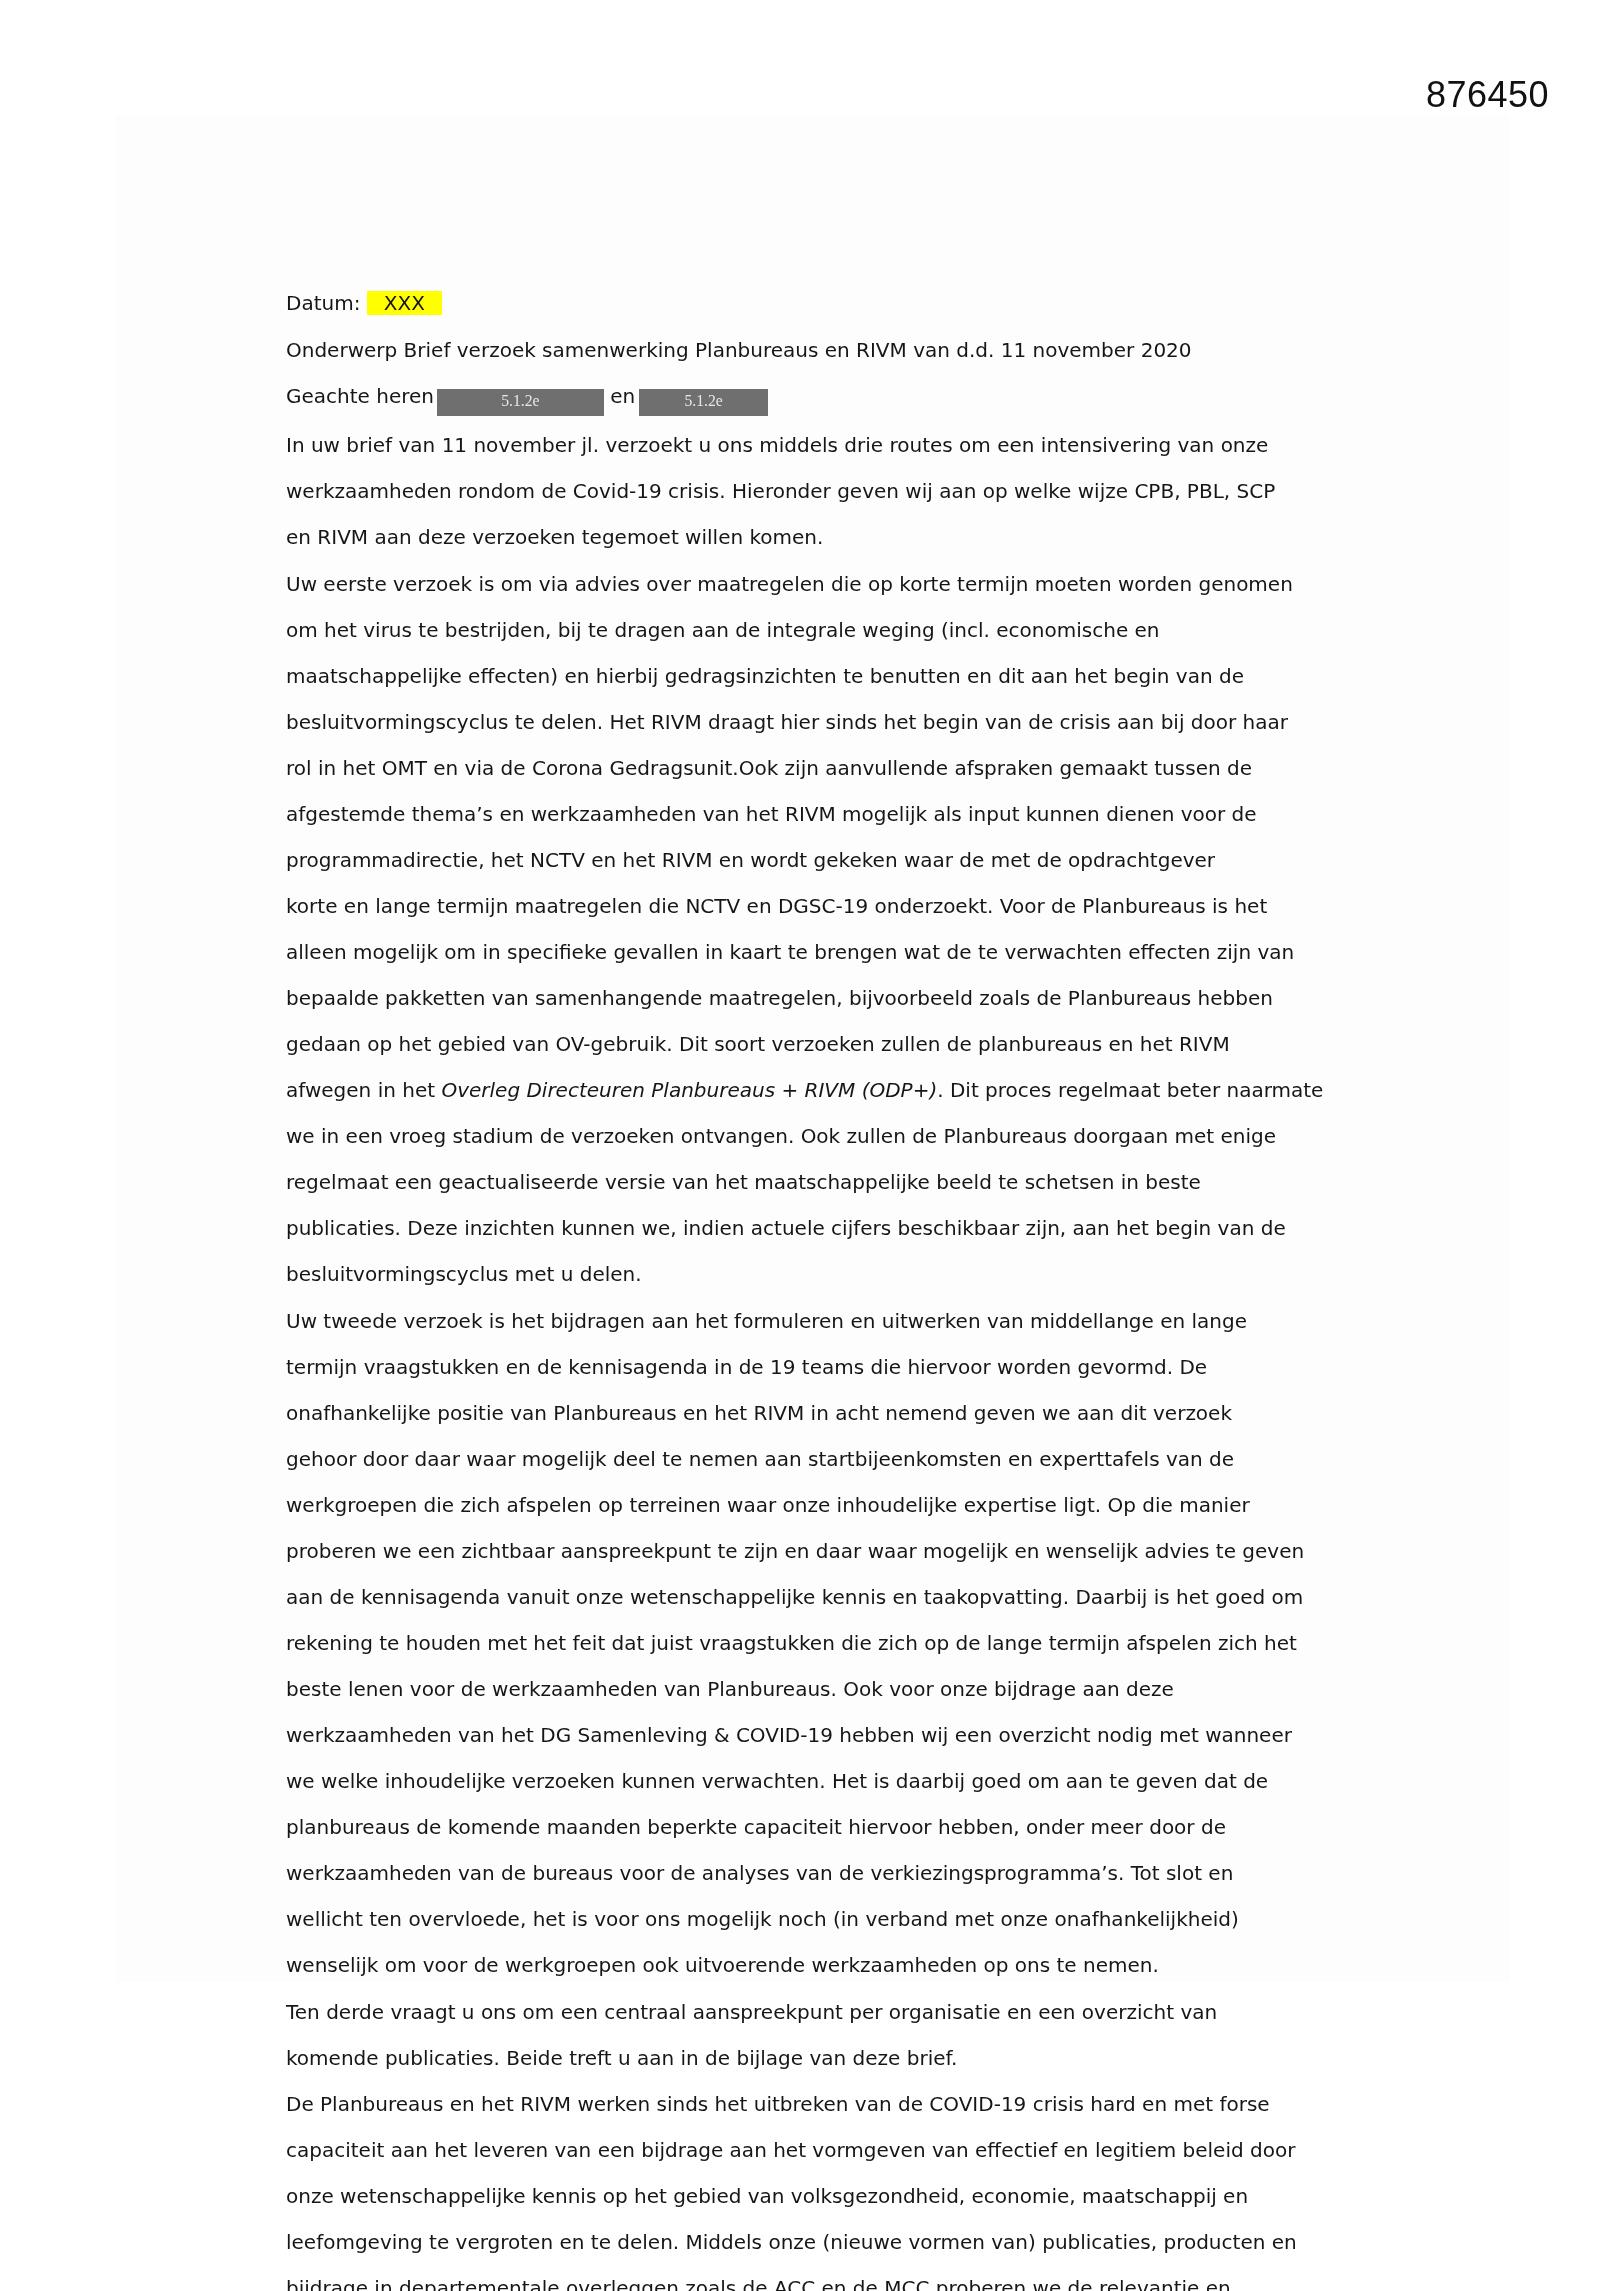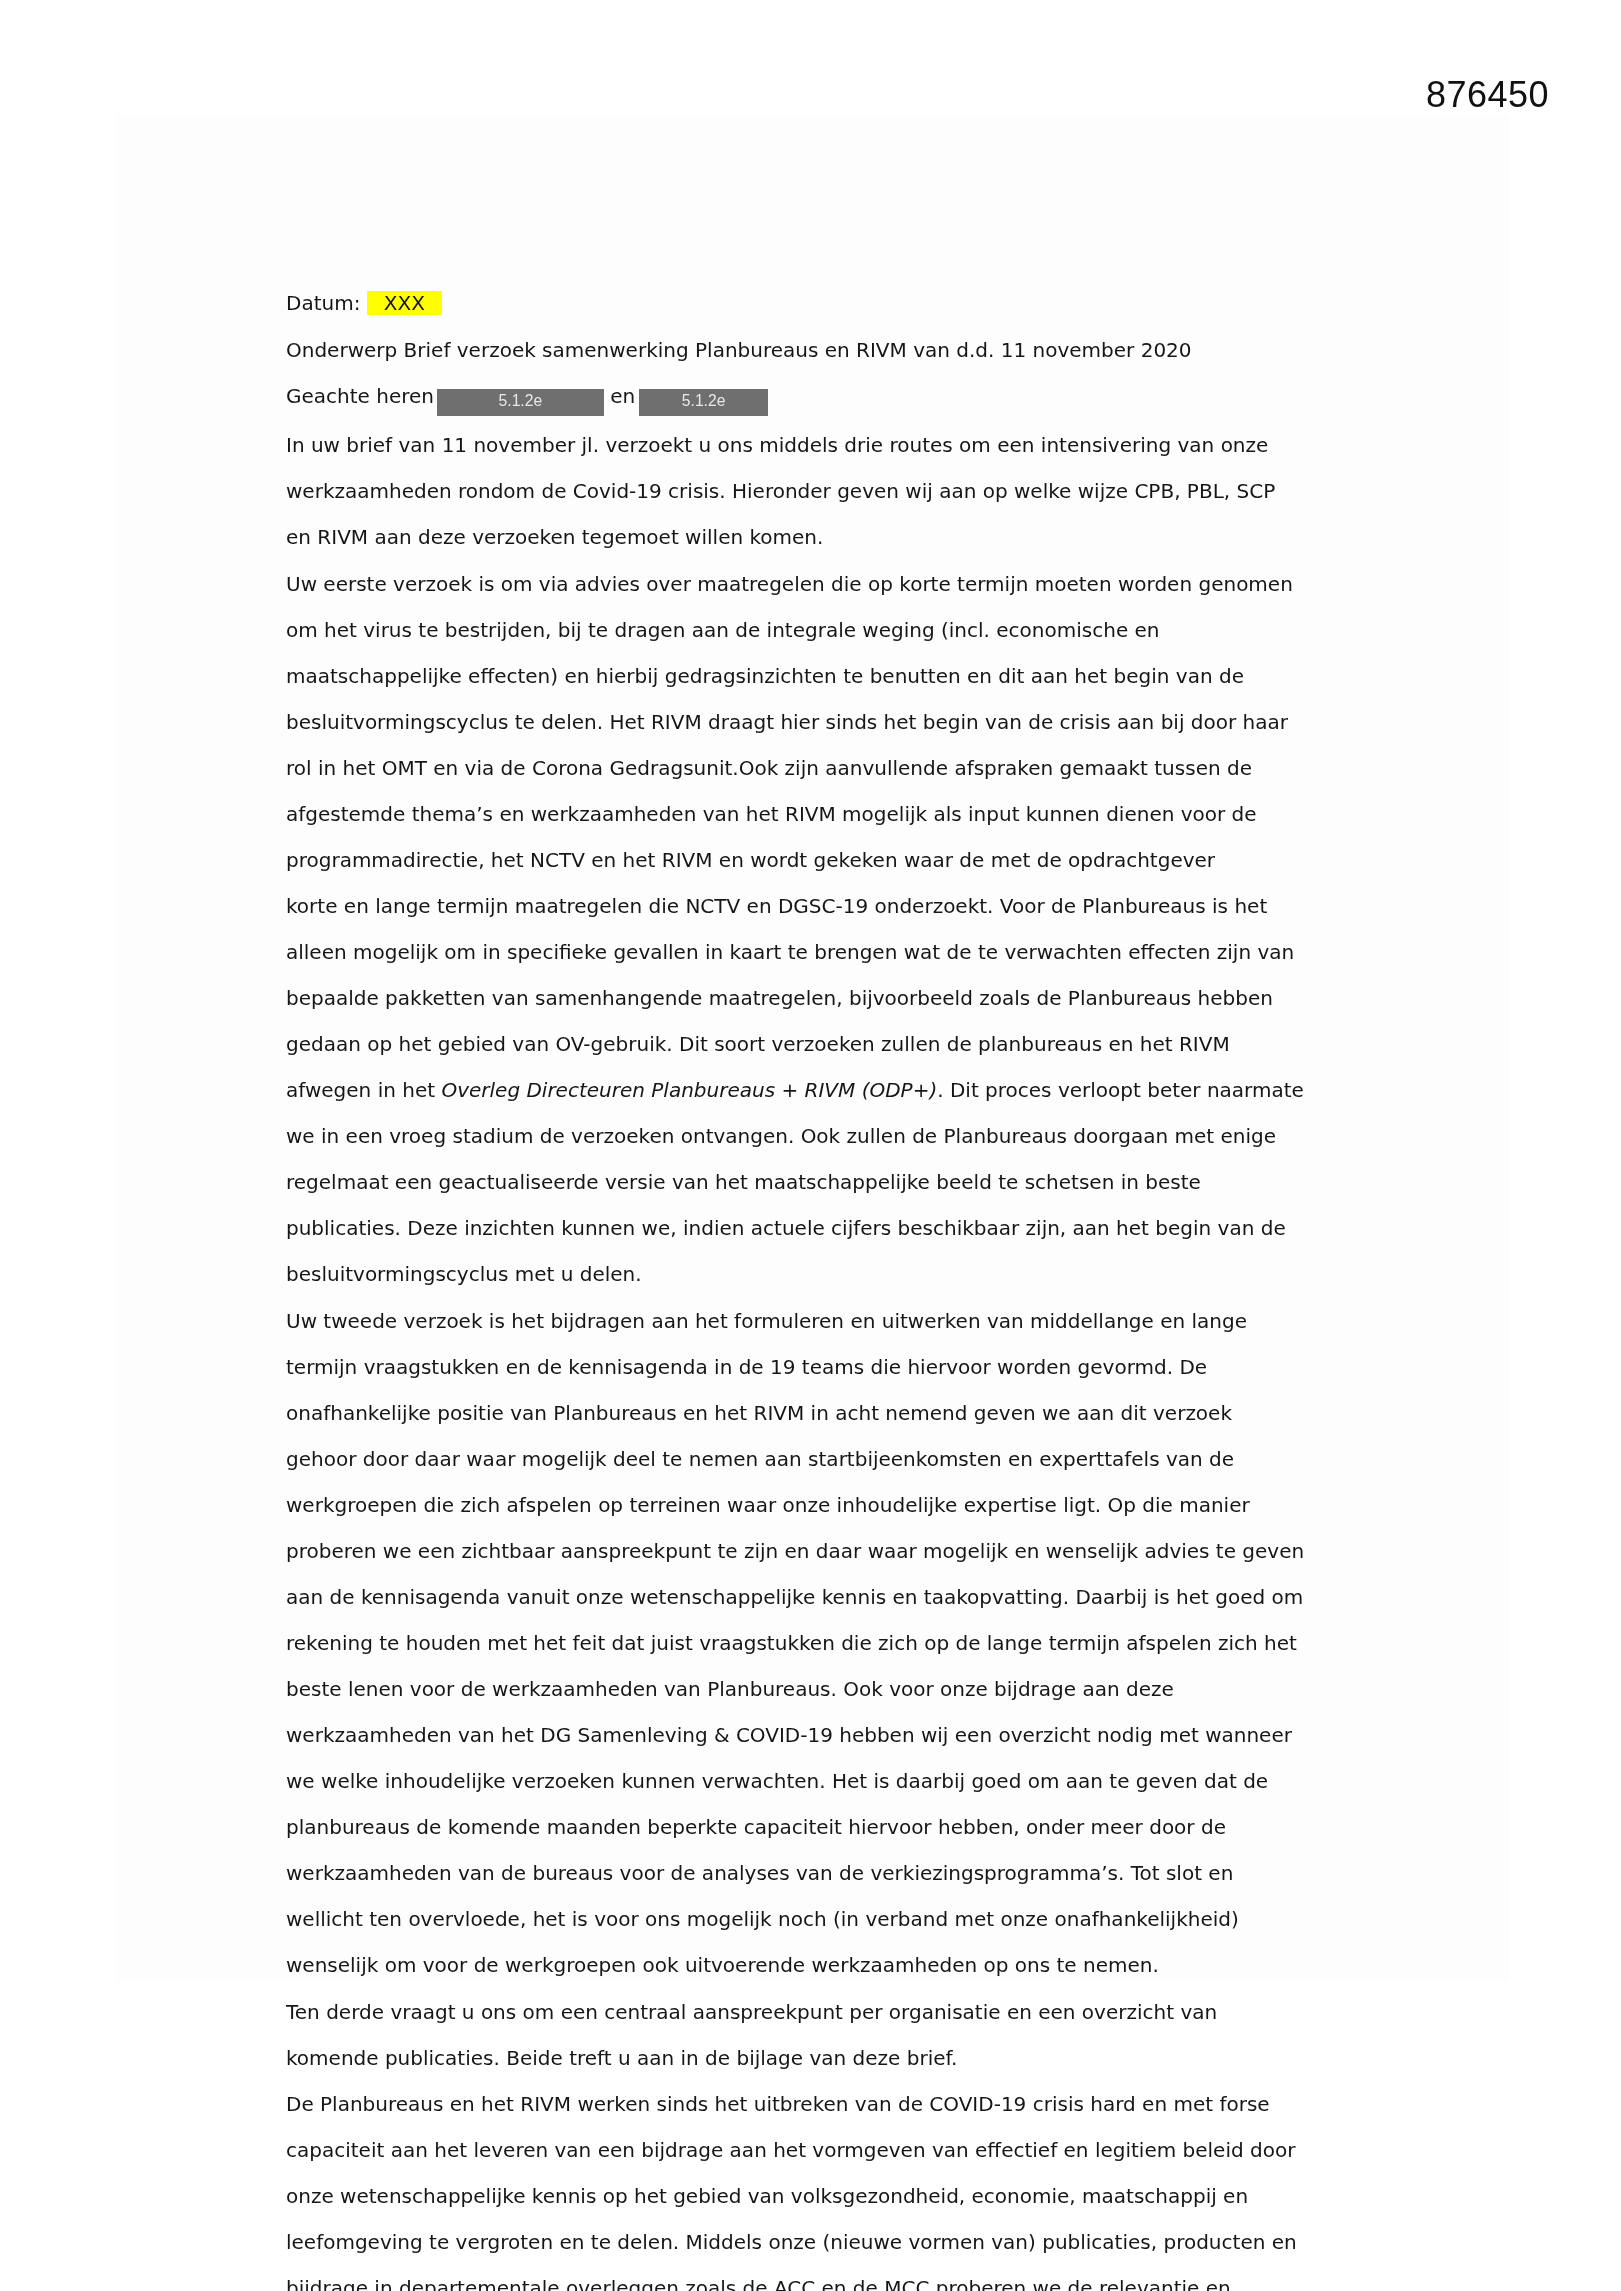--- a/index.html
+++ b/index.html
@@ -52,21 +52,21 @@
       white-space: nowrap;
     }
     .hl-yellow {
       background: #ffff00;
       padding: 0 17px;
     }
     .redaction {
       display: inline-block;
       background: #6f6f6f;
       color: #e8e8e8;
-      font-family: Liberation Sans, sans-serif;
+      font-family: Liberation Serif, serif;
       font-size: 15.7px;
       text-align: center;
       line-height: 24.5px;
       height: 26.5px;
       vertical-align: -2.9px;
     }
     .redaction.r1 { width: 167px; margin-left: 2.9px; }
     .redaction.r2 { width: 129px; margin-left: 3.9px; }
     .para {
       margin: 0 0 12.7px 0;
@@ -105,21 +105,21 @@
     <span class="line">om het virus te bestrijden, bij te dragen aan de integrale weging (incl. economische en</span>
     <span class="line">maatschappelijke effecten) en hierbij gedragsinzichten te benutten en dit aan het begin van de</span>
     <span class="line">besluitvormingscyclus te delen. Het RIVM draagt hier sinds het begin van de crisis aan bij door haar</span>
     <span class="line">rol in het OMT en via de Corona Gedragsunit.Ook zijn  aanvullende afspraken gemaakt tussen de</span>
     <span class="line">afgestemde thema’s en werkzaamheden van het RIVM mogelijk als input kunnen dienen voor de</span>
     <span class="line">programmadirectie, het NCTV en het RIVM en wordt gekeken waar de met de opdrachtgever</span>
     <span class="line">korte en lange termijn maatregelen die NCTV en DGSC-19 onderzoekt. Voor de Planbureaus is het</span>
     <span class="line">alleen mogelijk om in specifieke gevallen in kaart te brengen wat de te verwachten effecten zijn van</span>
     <span class="line">bepaalde pakketten van samenhangende maatregelen, bijvoorbeeld zoals de Planbureaus hebben</span>
     <span class="line">gedaan op het gebied van OV-gebruik. Dit soort verzoeken zullen de planbureaus en het RIVM</span>
-    <span class="line"><span>afwegen in het </span><em>Overleg Directeuren Planbureaus + RIVM (ODP+)</em><span>. Dit proces verloopt beter naarmate</span></span>
+    <span class="line"><span>afwegen in het </span><em>Overleg Directeuren Planbureaus + RIVM (ODP+)</em><span>. Dit proces regelmaat beter naarmate</span></span>
     <span class="line">we in een vroeg stadium de verzoeken ontvangen. Ook zullen de Planbureaus doorgaan met enige</span>
     <span class="line">regelmaat een geactualiseerde versie van het maatschappelijke beeld te schetsen in beste</span>
     <span class="line">publicaties. Deze inzichten kunnen we, indien actuele cijfers beschikbaar zijn, aan het begin van de</span>
     <span class="line">besluitvormingscyclus met u delen.</span>
   </div>
 
   <div class="para">
     <span class="line">Uw tweede verzoek is het bijdragen aan het formuleren en uitwerken van middellange en lange</span>
     <span class="line">termijn vraagstukken en de kennisagenda in de 19 teams die hiervoor worden gevormd. De</span>
     <span class="line">onafhankelijke positie van Planbureaus en het RIVM in acht nemend geven we aan dit verzoek</span>

